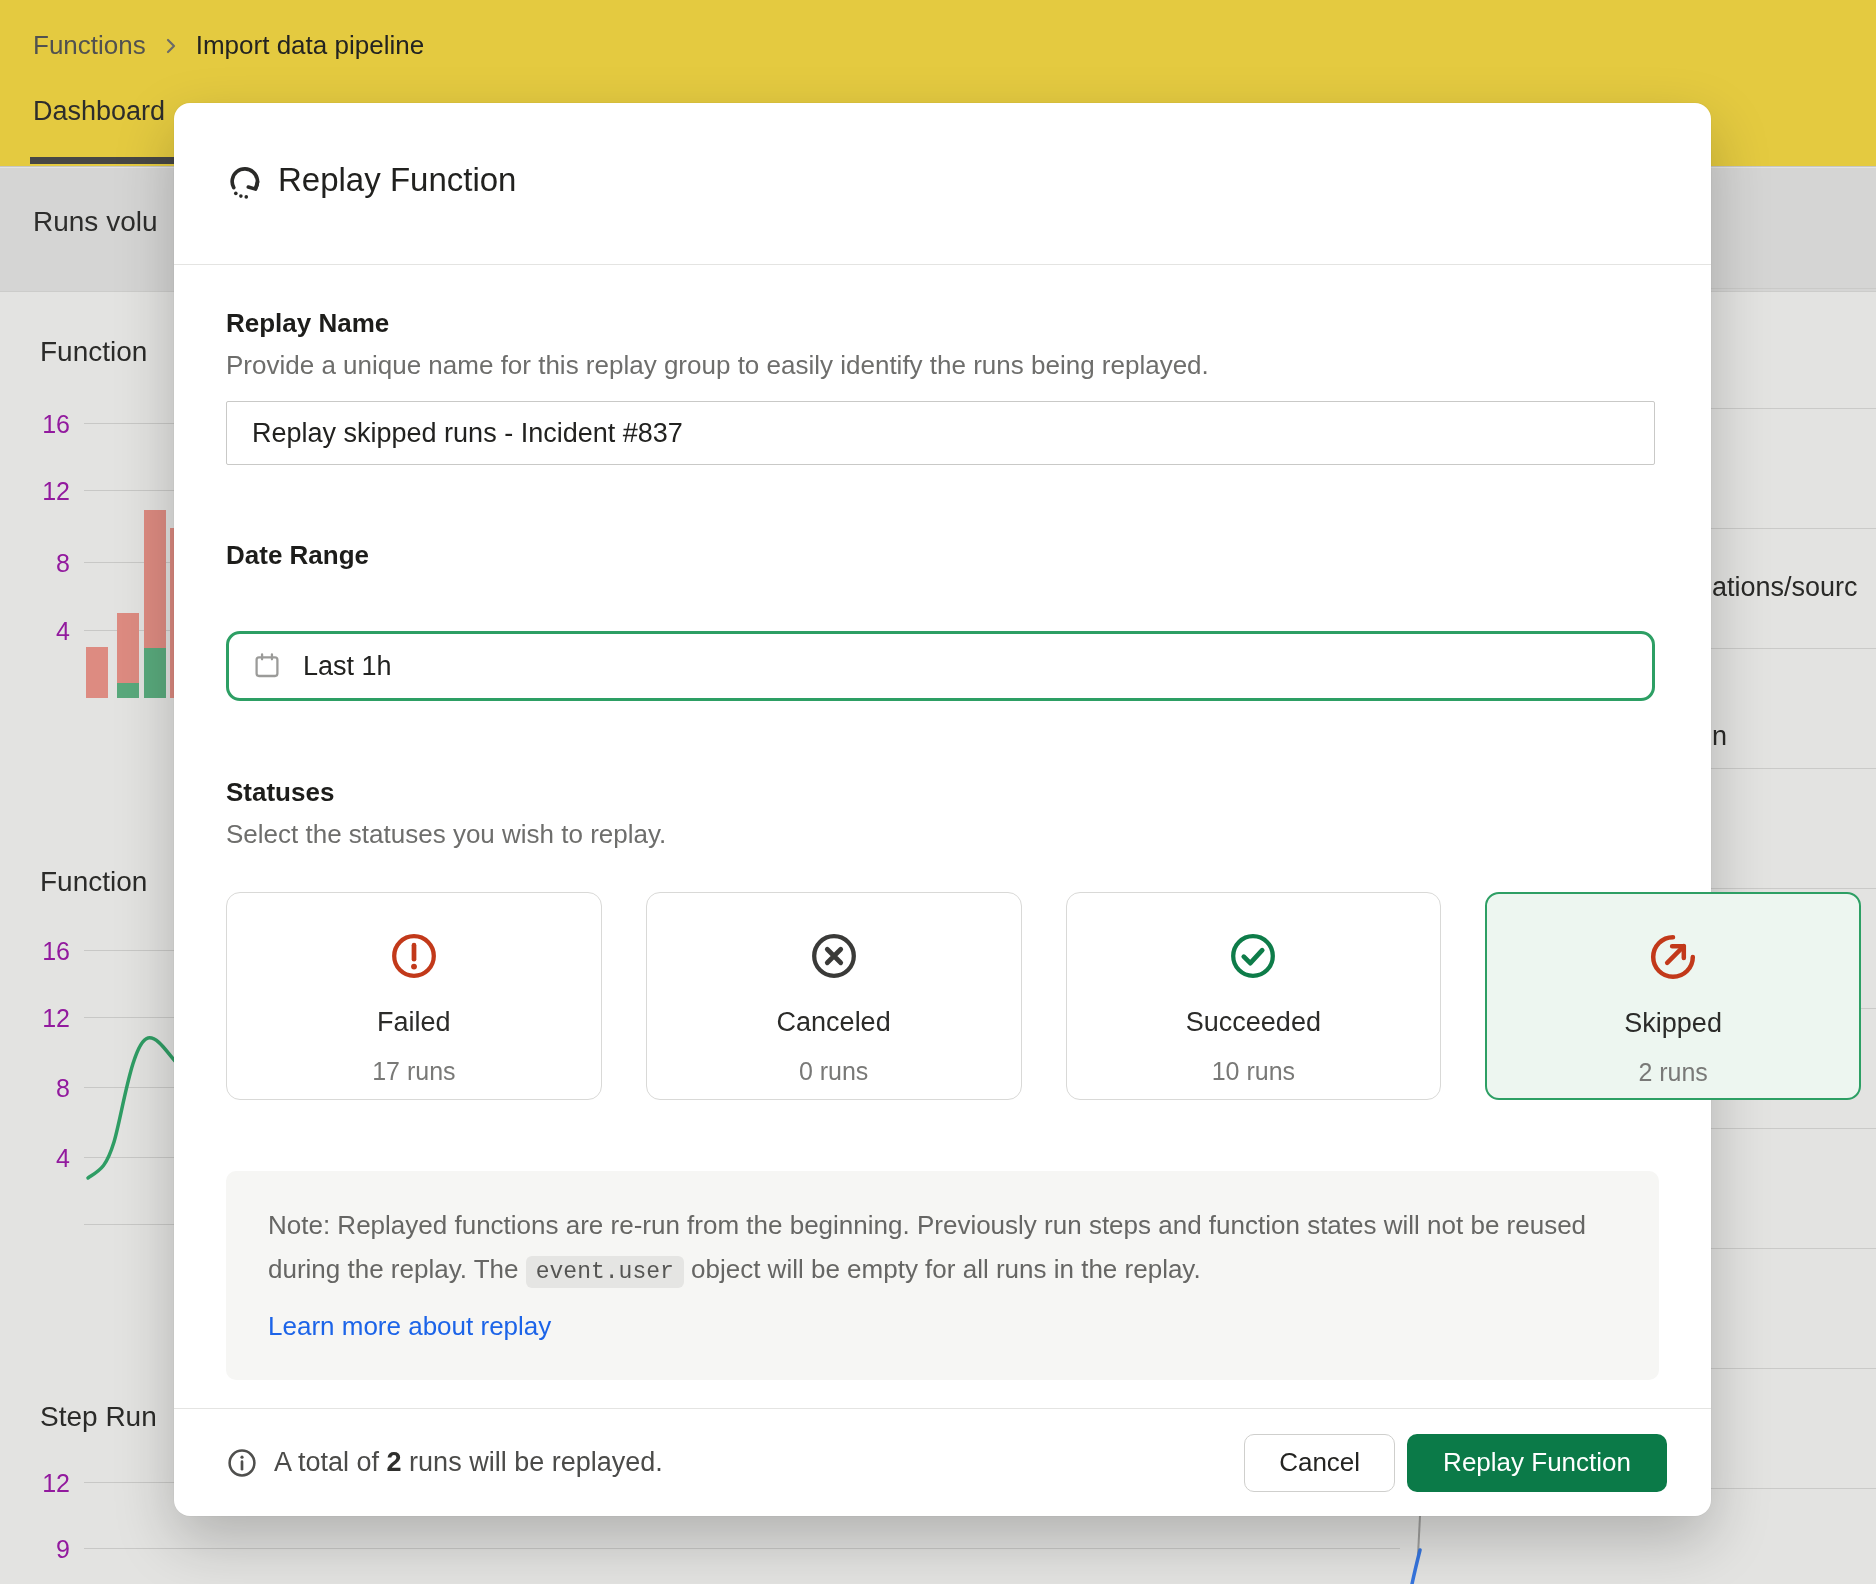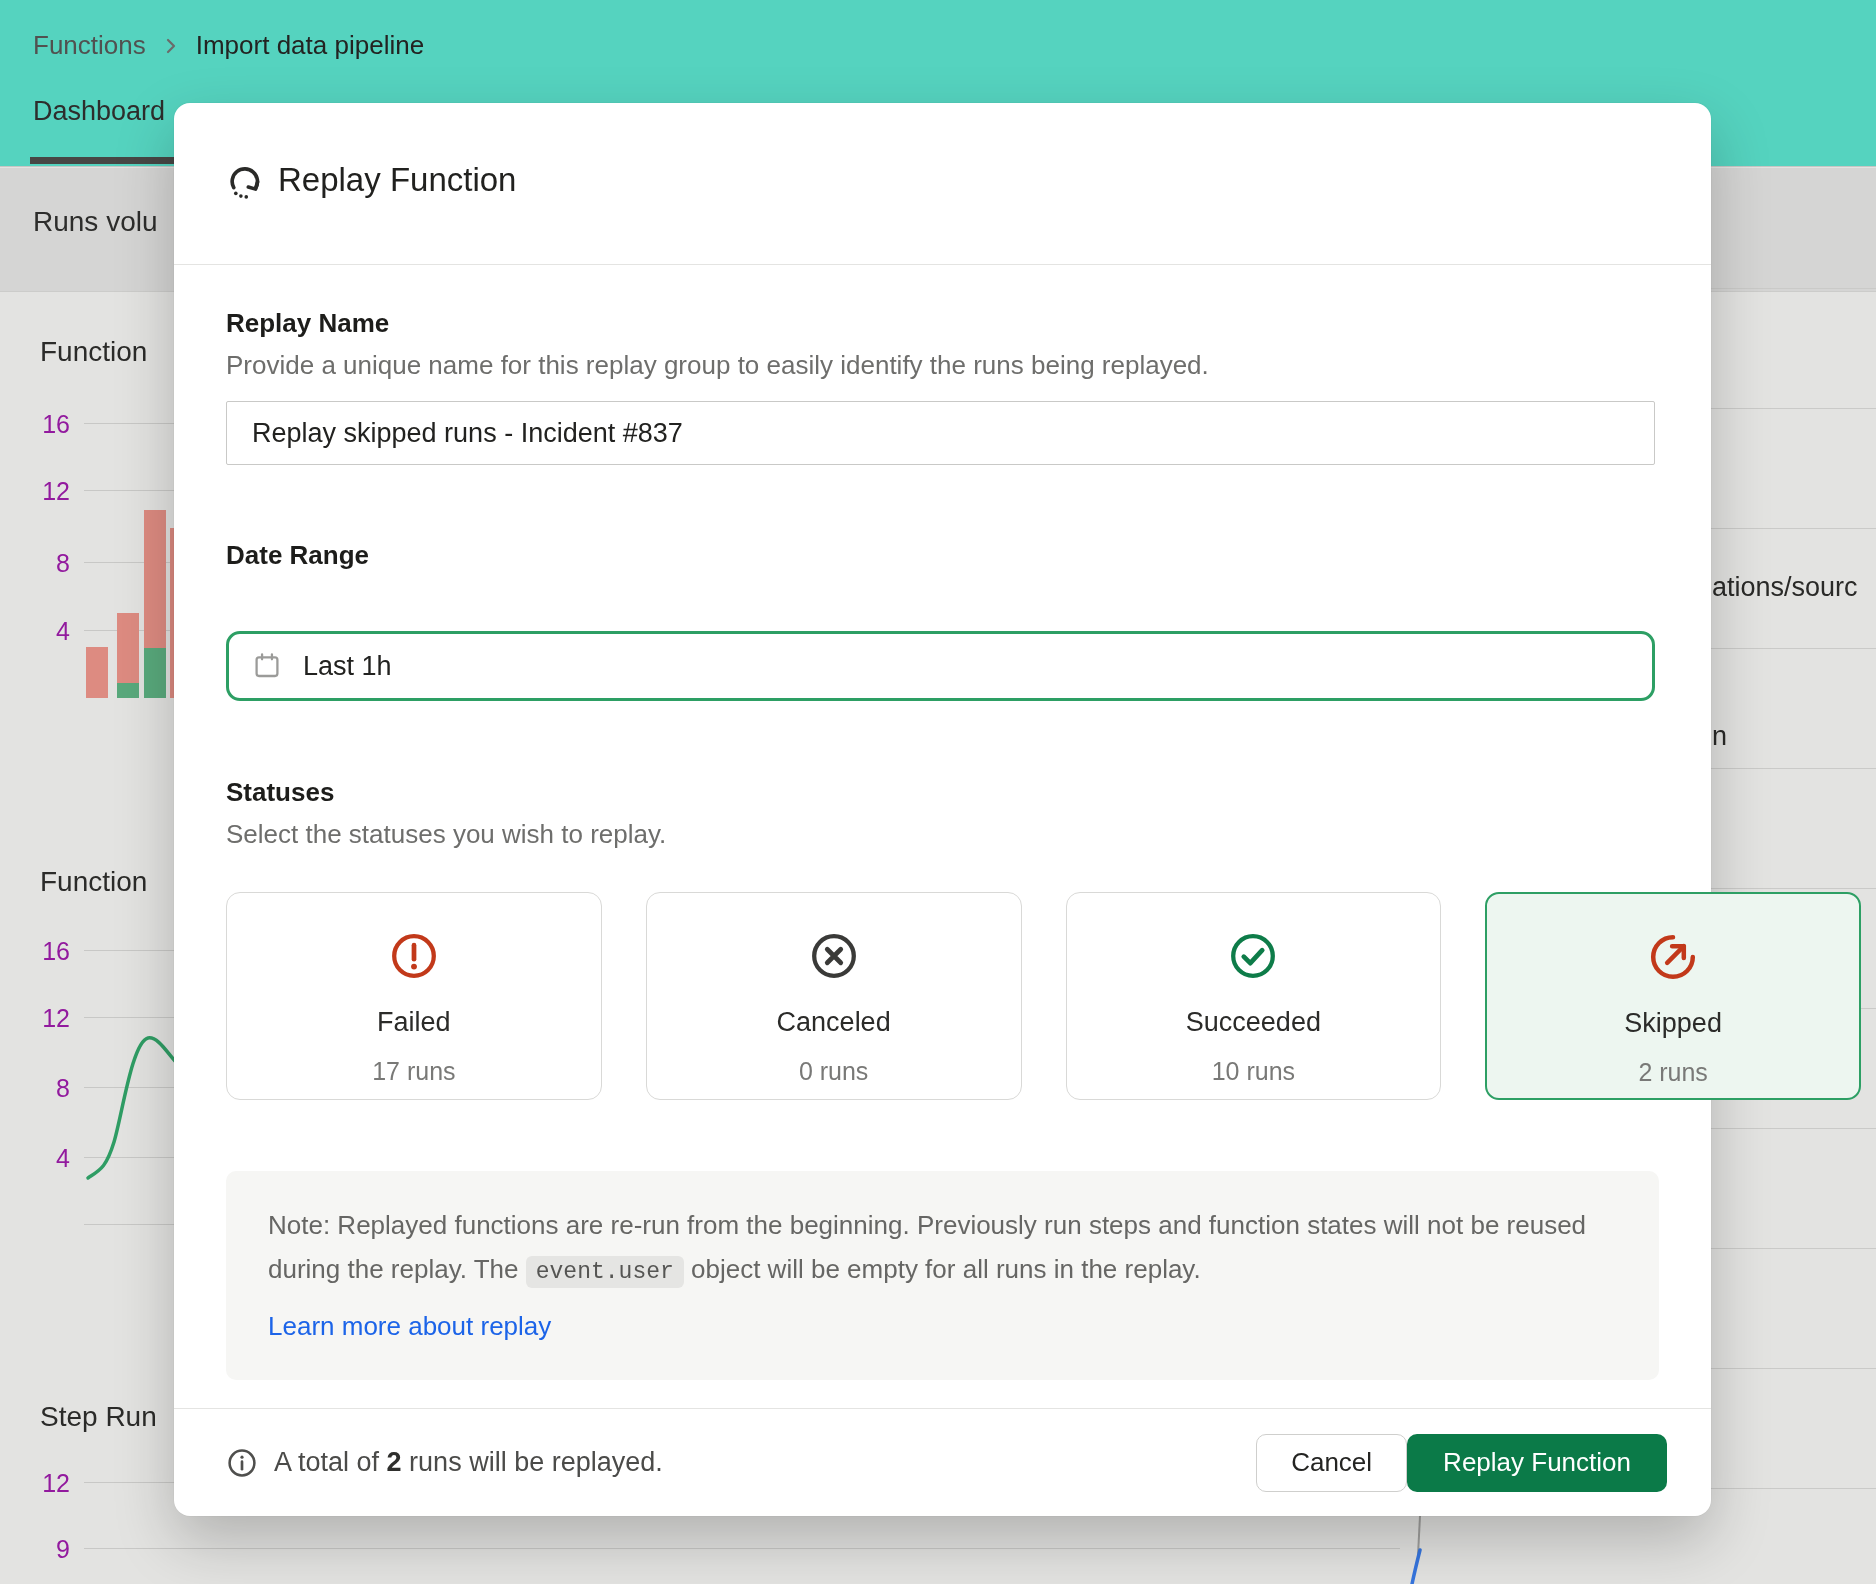--- a/index.html
+++ b/index.html
@@ -7,21 +7,21 @@
   body {
     position: relative;
     font-family: "Liberation Sans", sans-serif;
     background: #FCFCFA;
     color: #222;
   }
   .abs { position: absolute; }
 
   
   .backdrop { position:absolute; inset:0; z-index:1; }
-  .bg-header { position:absolute; left:0; top:0; width:100%; height:167px; background:#5eead4; border-bottom:1px solid #DCDCDA; }
+  .bg-header { position:absolute; left:0; top:0; width:100%; height:167px; background:#fde047; border-bottom:1px solid #DCDCDA; }
   .breadcrumb { position:absolute; left:33px; top:30px; display:flex; align-items:center; gap:14px; font-size:26px; }
   .crumb-parent { color:#5A5A58; }
   .crumb-current { color:#262624; }
   .bg-tab { position:absolute; left:33px; top:96px; font-size:27px; color:#323230; }
   .tab-underline { position:absolute; left:30px; top:157px; width:148px; height:7px; background:#4E4E4C; }
   .bg-strip { position:absolute; left:0; top:168px; width:100%; height:124px; background:#EDEDEB; border-bottom:1px solid #E2E2E0; }
   .strip-heading { position:absolute; left:33px; top:38px; font-size:28px; font-weight:500; color:#323230; }
   .chart-title { position:absolute; left:40px; font-size:28px; font-weight:400; color:#2F2F2D; }
   .tick { position:absolute; width:44px; text-align:right; font-size:25px; color:#a21caf; }
   .gridline { position:absolute; left:84px; width:1316px; height:1px; background:#DEDEDC; }
@@ -82,21 +82,21 @@
   }
   .note-link { display:inline-block; margin-top:10px; color:#1C64E8; cursor:pointer; text-decoration:none; }
 
   .m-footer {
     position:absolute; left:0; bottom:0; width:100%; height:108px;
     border-top:1px solid #E4E4E2; display:flex; align-items:center;
     padding:0 44px 0 52px;
   }
   .footer-info { display:flex; align-items:center; gap:16px; font-size:27px; color:#4B4B49; }
   .footer-info b { color:#2F2F2D; }
-  .footer-buttons { margin-left:auto; display:flex; gap:0; }
+  .footer-buttons { margin-left:auto; display:flex; gap:12px; }
   .btn { height:58px; border-radius:10px; font-family:"Liberation Sans", sans-serif; font-size:26px; cursor:pointer; }
   .btn-cancel { padding:0 34px; background:#fff; border:1.5px solid #CFCFCD; color:#242422; }
   .btn-primary { padding:0 36px; background:#0B7A48; border:none; color:#FFFFFF; font-weight:500; }
 
   svg { display:block; }
 </style>
 </head>
 <body>
 
 <div class="backdrop">

